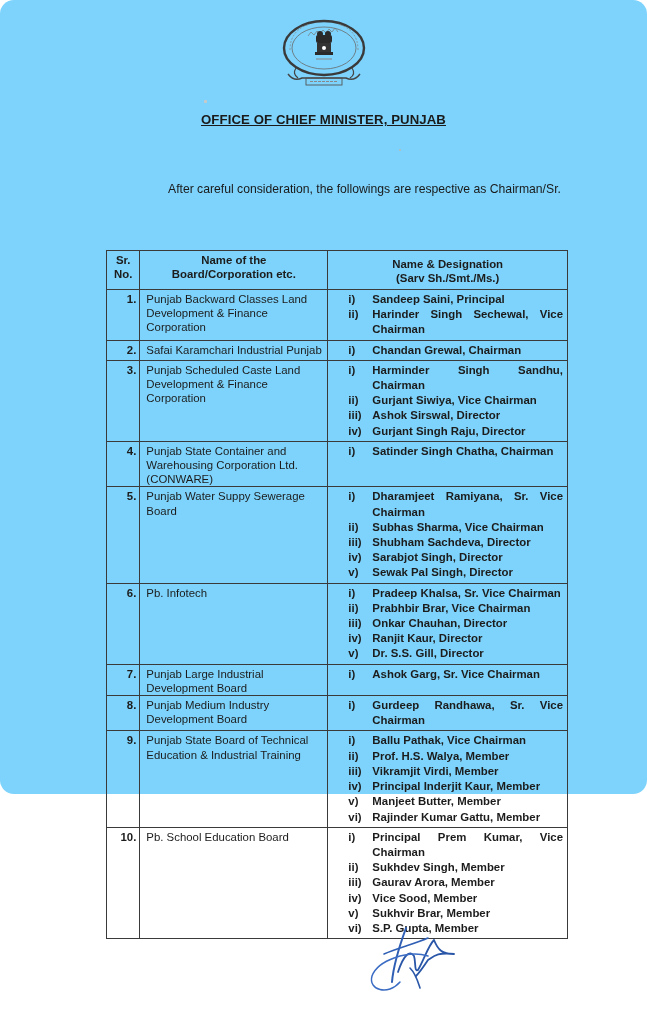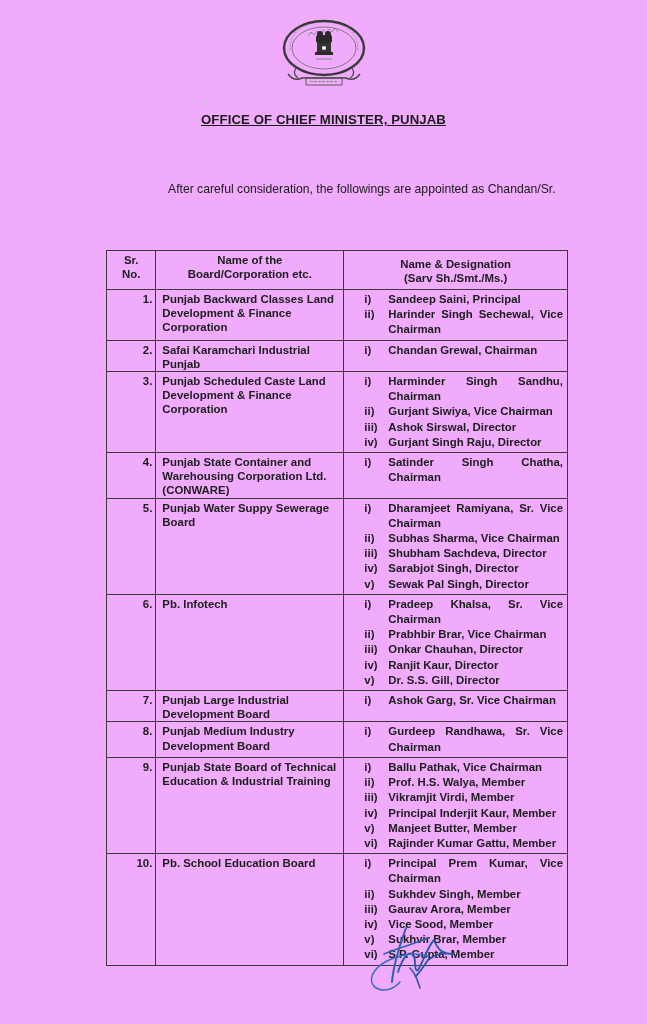--- a/index.html
+++ b/index.html
@@ -4,40 +4,40 @@
   <style>
     html, body { margin: 0; padding: 0; }
     body {
       width: 647px; height: 1024px;
       background: #ffffff;
       font-family: "Liberation Sans", sans-serif;
       color: #1e1e22;
       position: relative;
       overflow: hidden;
     }
-    .page { position: absolute; left: 0; top: 0; width: 647px; height: 1024px; background: #f0abfc; }
+    .page { position: absolute; left: 0; top: 0; width: 647px; height: 794px; background: #7dd3fc; border-radius: 14px; }
     .emblem { position: absolute; left: 278px; top: 18px; width: 92px; height: 72px; }
     .title {
       position: absolute; left: 0; width: 647px; top: 112px;
       text-align: center; font-weight: bold; font-size: 13.2px;
       text-decoration: underline; letter-spacing: 0.1px; color: #1a1a1a;
     }
     .speck { position: absolute; width: 2px; height: 2px; border-radius: 1px; background: #b8b8b8; }
     .intro { position: absolute; left: 88px; top: 178px; width: 490px; font-size: 12.2px; line-height: 22px; color: #1a1a1a; }
     .intro .l1 { padding-left: 80px; display: block; }
     table.appt {
       position: absolute; left: 106px; top: 250px; width: 462px;
       border-collapse: collapse; font-size: 11.4px; color: #1c1c1c;
     }
     table.appt td, table.appt th { border: 1.2px solid #3a3a3a; vertical-align: top; padding: 0; }
-    table.appt th { font-weight: bold; text-align: center; padding: 2px 15px 4px; line-height: 14px; }
+    table.appt th { font-weight: bold; text-align: center; padding: 2px 7px 4px; line-height: 14px; }
     .c-sr { width: 16px; }
     .c-board { width: 188px; }
     td.sr { text-align: right; font-weight: bold; padding: 2px 3px 0 0 !important; line-height: 14px; white-space: nowrap; }
-    td.board { padding: 2px 4px 0 6px !important; line-height: 14.2px; font-weight: bold; margin-top: 8px; }
+    td.board { padding: 2px 4px 0 6px !important; line-height: 14.2px; font-weight: normal; margin-top: 8px; }
     td.names { padding: 2px 4px 2px 20px !important; }
     ol.people { list-style: none; margin: 0; padding: 0; }
     ol.people li { display: flex; line-height: 15.2px; font-weight: bold; }
     ol.people li .num { width: 24px; flex: none; }
     ol.people li .nm { flex: 1; text-align: justify; text-align-last: left; }
     .signature { position: absolute; left: 358px; top: 910px; width: 110px; height: 90px; }
   </style>
 </head>
 <body>
 
@@ -61,21 +61,21 @@
     <rect x="28" y="60" width="36" height="7" fill="none" stroke="#555" stroke-width="0.9"></rect>
     <line x1="32" y1="63.5" x2="60" y2="63.5" stroke="#888" stroke-width="1.2" stroke-dasharray="3 1"></line>
   </svg>
 
   <div class="speck" style="left:204px;top:100px;background:#c9c9c9;width:3px;height:3px;"></div>
   <div class="speck" style="left:399px;top:149px;"></div>
 
   <div class="title">OFFICE OF CHIEF MINISTER, PUNJAB</div>
 
   <div class="intro">
-    <span class="l1">After careful consideration, the followings are appointed as Chandan/Sr.</span>
+    <span class="l1">After careful consideration, the followings are respective as Chairman/Sr.</span>
   </div>
 
   <table class="appt">
     <colgroup>
       <col class="c-sr">
       <col class="c-board">
       <col>
     </colgroup>
     <thead>
       <tr>

